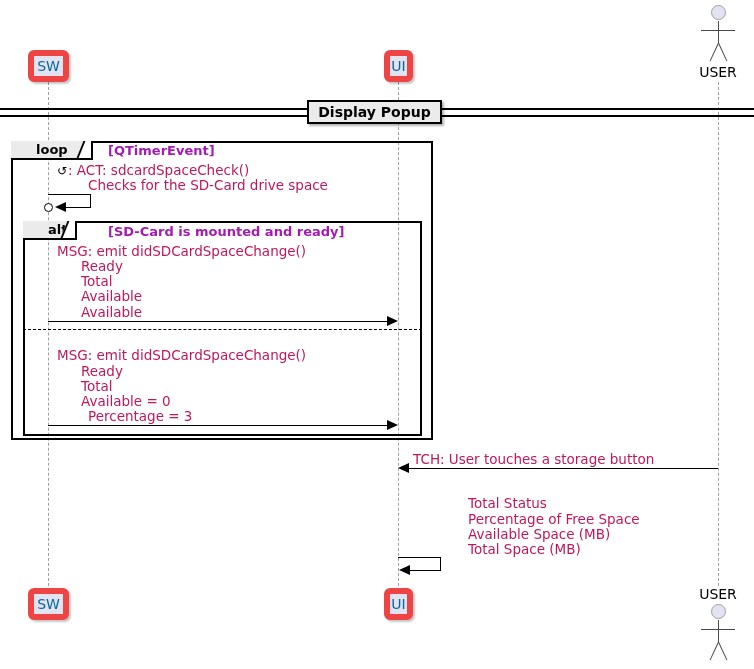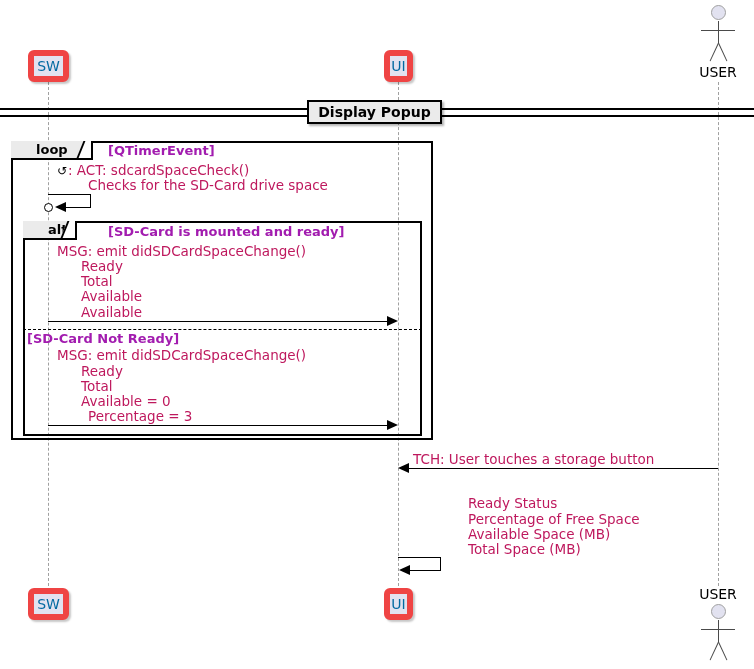--- a/index.html
+++ b/index.html
@@ -251,35 +251,34 @@
 
   <div class="msg-text" style="left:57px; top:244px;">MSG: emit didSDCardSpaceChange()</div>
   <div class="msg-text" style="left:81px; top:259px;">Ready</div>
   <div class="msg-text" style="left:81px; top:274px;">Total</div>
   <div class="msg-text" style="left:81px; top:289px;">Available</div>
   <div class="msg-text" style="left:81px; top:305px;">Available</div>
   <div class="msg-line" style="left:48px; top:321px; width:342px;"></div>
   <div class="arrow-right" style="left:387px; top:316px;"></div>
 
   <div class="fragment-else-line" style="left:23px; top:329px; width:399px;"></div>
-  <div class="fragment-guard" style="left:27px; top:331px;">[SD-Card Not Ready]</div>
 
   <div class="msg-text" style="left:57px; top:348px;">MSG: emit didSDCardSpaceChange()</div>
   <div class="msg-text" style="left:81px; top:364px;">Ready</div>
   <div class="msg-text" style="left:81px; top:379px;">Total</div>
   <div class="msg-text" style="left:81px; top:394px;">Available = 0</div>
   <div class="msg-text" style="left:88px; top:409px;">Percentage = 3</div>
   <div class="msg-line" style="left:48px; top:425px; width:342px;"></div>
   <div class="arrow-right" style="left:387px; top:420px;"></div>
 
   <div class="msg-text" style="left:413px; top:452px;">TCH: User touches a storage button</div>
   <div class="msg-line" style="left:407px; top:468px; width:311px;"></div>
   <div class="arrow-left" style="left:398px; top:463px;"></div>
 
-  <div class="msg-text" style="left:468px; top:496px;">Ready Status</div>
+  <div class="msg-text" style="left:468px; top:496px;">Total Status</div>
   <div class="msg-text" style="left:468px; top:527px;">Available Space (MB)</div>
   <div class="msg-text" style="left:468px; top:512px;">Percentage of Free Space</div>
   <div class="msg-text" style="left:468px; top:542px;">Total Space (MB)</div>
 
   <div class="msg-line" style="left:398px; top:557px; width:43px;"></div>
   <div class="msg-vline" style="left:440px; top:557px; height:13px;"></div>
   <div class="msg-line" style="left:408px; top:570px; width:33px;"></div>
   <div class="arrow-left" style="left:399px; top:565px;"></div>
 
   <div class="participant" style="left:28px; top:588px; width:41px; height:32px;">

